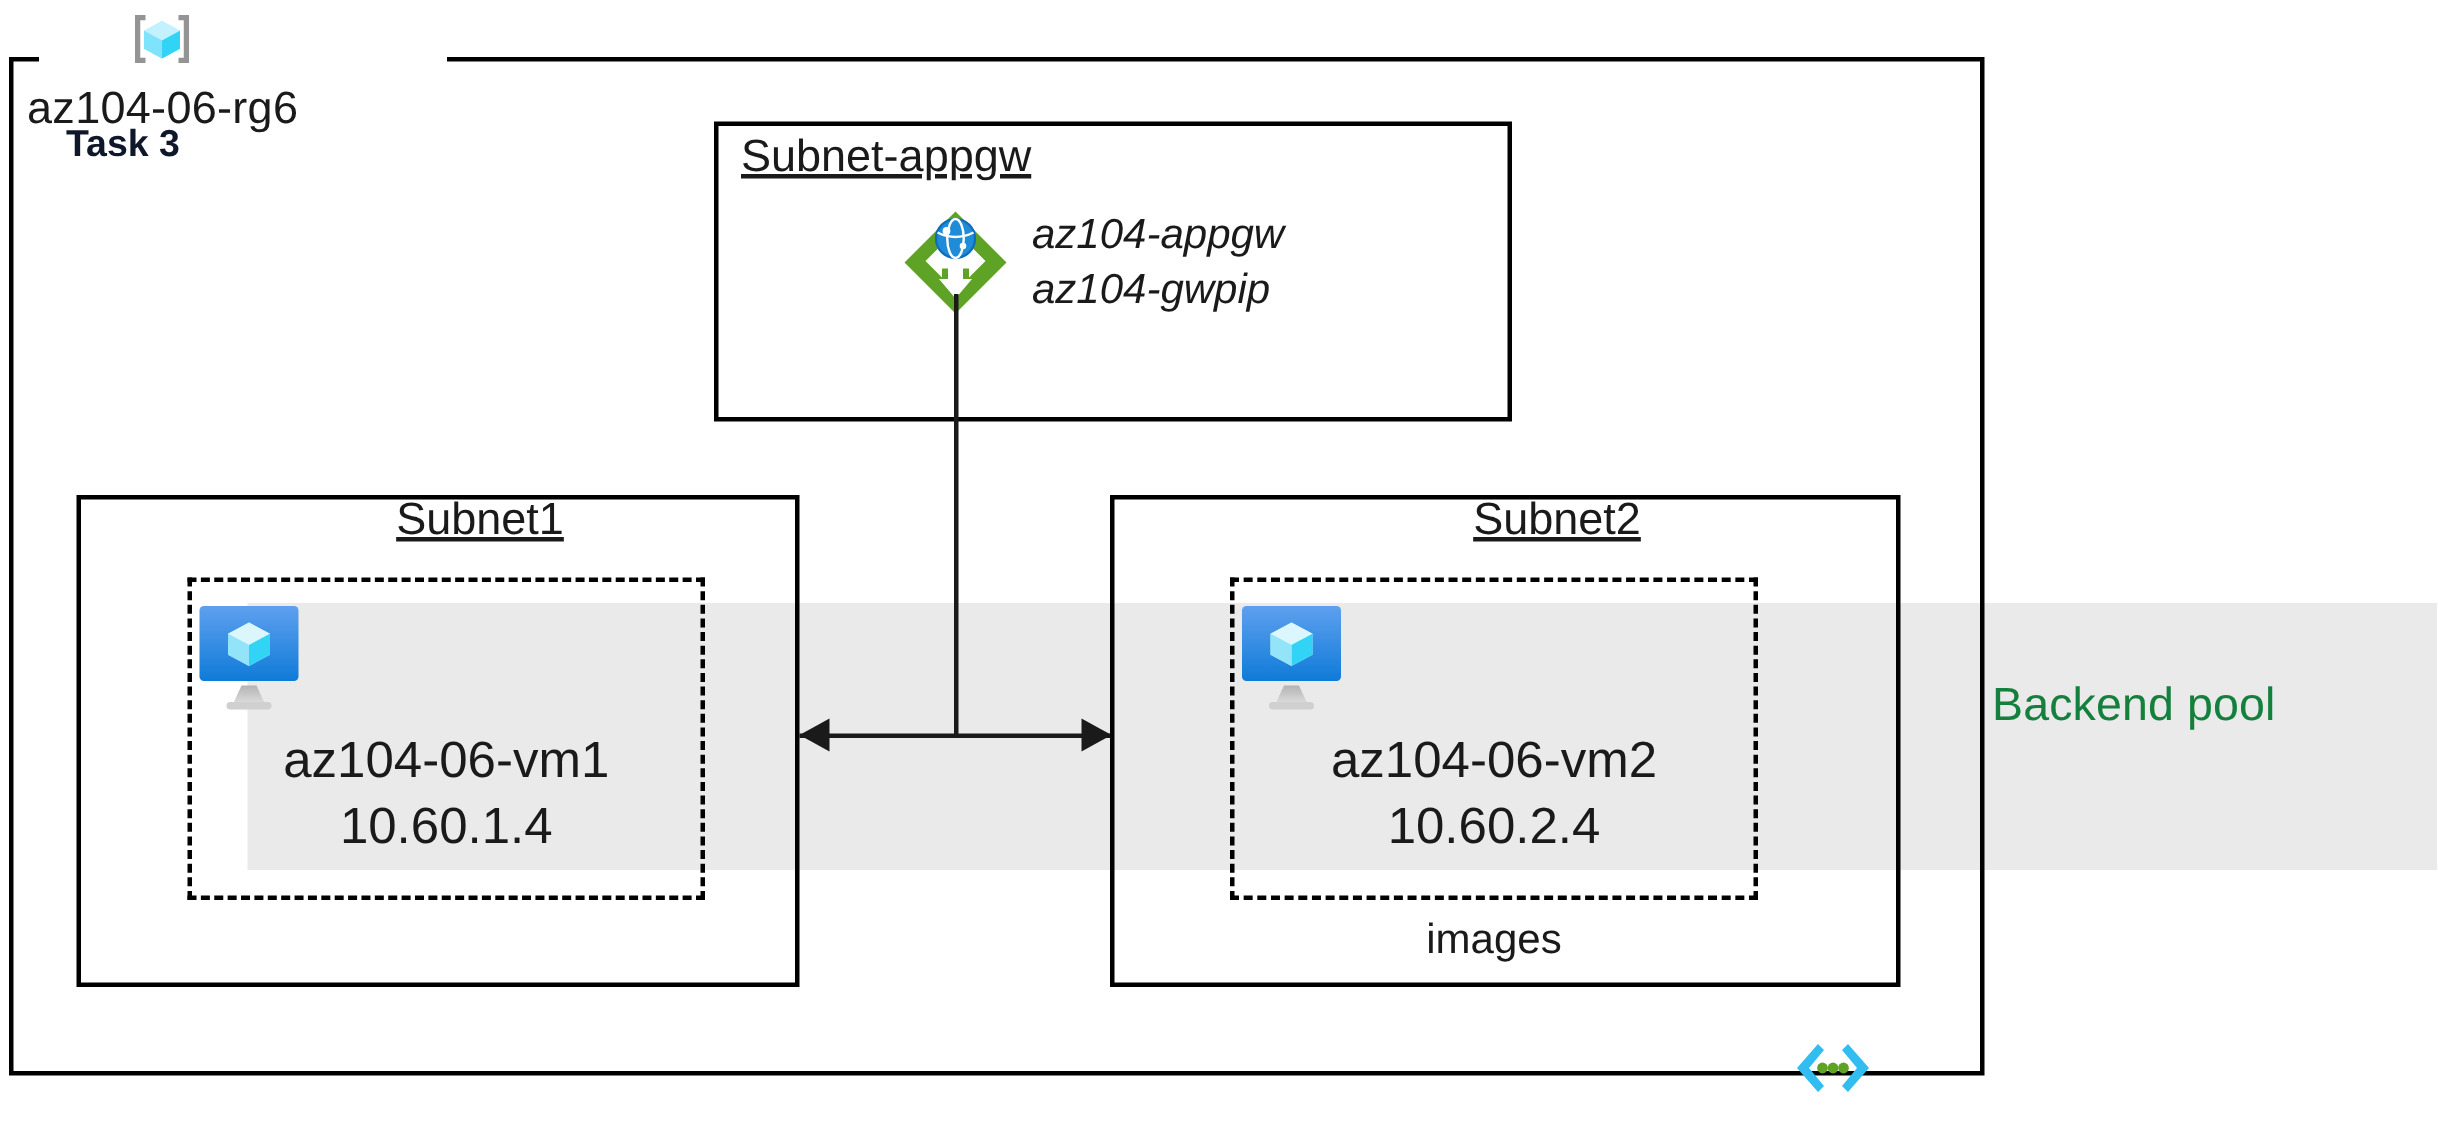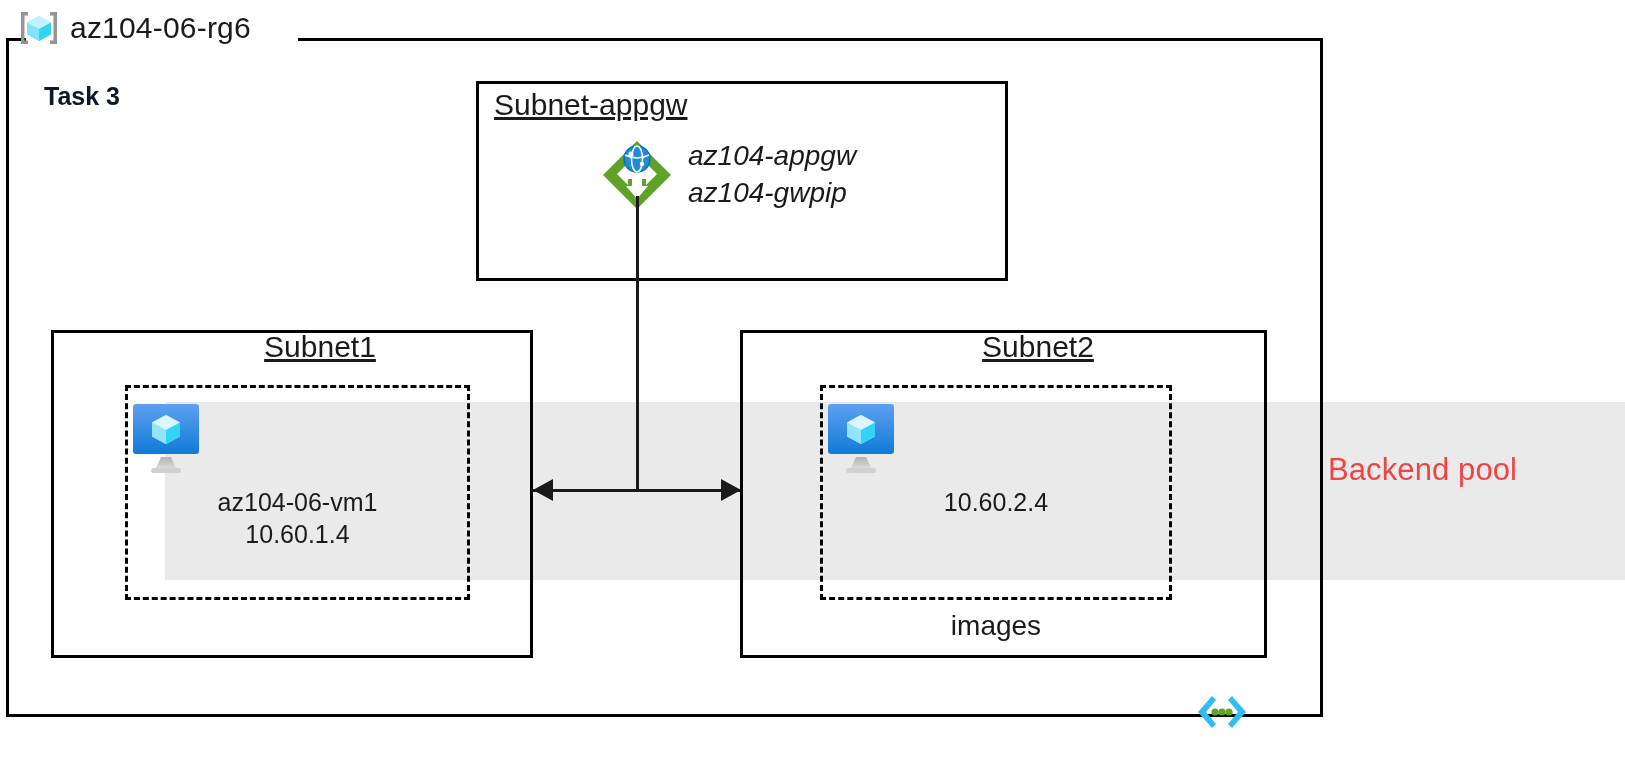--- a/index.html
+++ b/index.html
@@ -26,21 +26,21 @@
     top: 402px;
     width: 1460px;
     height: 178px;
     background: #eaeaea;
   }
   .backend-label {
     position: absolute;
     left: 1328px;
     top: 452px;
     font-size: 31px;
-    color: #ef4444;
+    color: #15803d;
     white-space: nowrap;
     letter-spacing: 0.1px;
   }
 
   
   .rg-frame {
     position: absolute;
     left: 6px;
     top: 38px;
     width: 1317px;
@@ -59,20 +59,21 @@
     background: #ffffff;
   }
   .rg-header {
     position: absolute;
     left: 18px;
     top: 6px;
     height: 44px;
     display: flex;
     align-items: center;
     gap: 10px;
+    flex-direction: column;
   }
   .rg-title {
     font-size: 30px;
     color: #1a1a1a;
     white-space: nowrap;
     letter-spacing: 0.2px;
   }
 
   
   .task-label {
@@ -118,21 +119,21 @@
   .dashed2 { left: 820px; top: 385px; width: 352px; height: 215px; }
 
   
   .vm-block {
     position: absolute;
     text-align: center;
   }
   .vm1 { left: 125px; top: 400px; width: 345px; }
   .vm2 { left: 820px; top: 400px; width: 352px; }
   .vm-name, .vm-ip {
-    font-size: 25px;
+    font-size: 34px;
     color: #1a1a1a;
     line-height: 1.28;
     white-space: nowrap;
   }
   .vm-icon-wrap { height: 80px; margin-bottom: 6px; }
 
   
   .sub-label {
     position: absolute;
     font-size: 28px;
@@ -311,20 +312,21 @@
         </defs>
         <rect x="8" y="4" width="66" height="50" rx="3" fill="url(#vmScreen2)"></rect>
         <polygon points="36,57 46,57 52,70 30,70" fill="url(#vmStand2)"></polygon>
         <rect x="26" y="68" width="30" height="5" rx="2.5" fill="#d0d0d0"></rect>
         <polygon points="41,15 55,22.5 55,36.5 41,44 27,36.5 27,22.5" fill="#b9ecfb"></polygon>
         <polygon points="41,15 55,22.5 41,30 27,22.5" fill="#dcf6fd"></polygon>
         <polygon points="41,30 55,22.5 55,36.5 41,44" fill="#32d4f5"></polygon>
         <polygon points="41,30 27,22.5 27,36.5 41,44" fill="#93e4f8"></polygon>
       </svg>
     </div>
+    <div class="vm-name">az104-06-vm2</div>
     <div class="vm-ip">10.60.2.4</div>
   </div>
   <div class="sub-label label-videos">images</div>
 
   <div class="template-icon">
     <svg width="52" height="40" viewBox="0 0 52 40">
       <path d="M16 4 L20 8 L10 20 L20 32 L16 36 L2 20 Z" fill="#32bdf1"></path>
       <path d="M36 4 L32 8 L42 20 L32 32 L36 36 L50 20 Z" fill="#32bdf1"></path>
       <circle cx="19" cy="20" r="3.6" fill="#5ea226"></circle>
       <circle cx="26" cy="20" r="3.6" fill="#5ea226"></circle>

